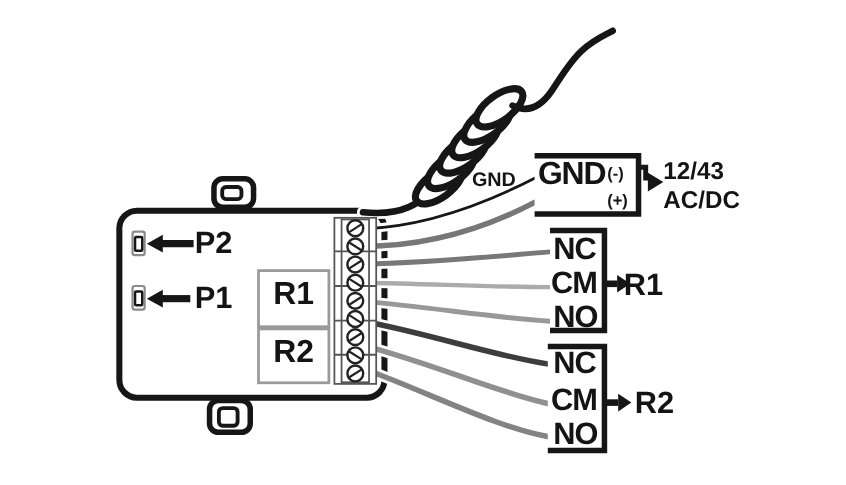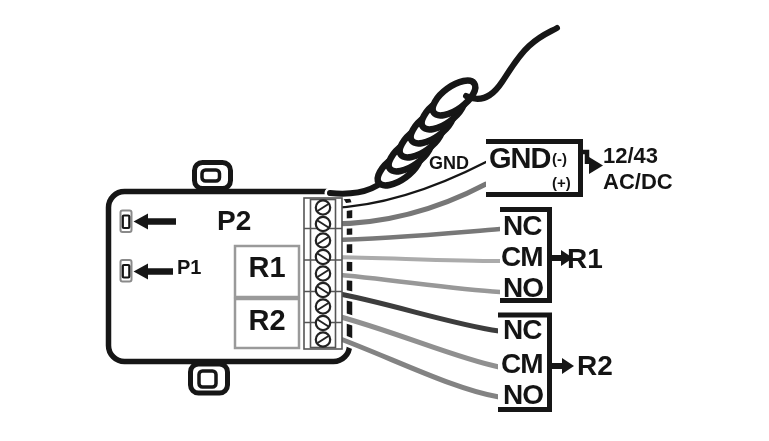--- a/index.html
+++ b/index.html
@@ -1,21 +1,21 @@
 <!DOCTYPE html>
 <html><head>
 <meta charset="utf-8">
 <style>
   html,body{margin:0;padding:0;background:#fff;}
   .stage{position:relative;width:769px;height:441px;background:#fff;overflow:hidden;
          font-family:"Liberation Sans",sans-serif;}
   .stage svg{position:absolute;left:0;top:0;}
   .lbl{position:absolute;font-weight:700;color:#141414;line-height:1;white-space:nowrap;}
-  .lbl-p2{left:177px;top:207px;font-size:28px;margin-left:40px;}
-  .lbl-p1{left:177px;top:257px;font-size:20px;}
+  .lbl-p2{left:177px;top:207px;font-size:28px;}
+  .lbl-p1{left:177px;top:257px;font-size:28px;}
   .lbl-chip-r1{left:235px;top:253px;width:64px;text-align:center;font-size:29px;}
   .lbl-chip-r2{left:235px;top:306px;width:64px;text-align:center;font-size:29px;}
   .lbl-antenna{left:470px;top:103px;font-size:30px;letter-spacing:.5px;}
   .lbl-gndwire{left:429px;top:154px;font-size:18px;}
   .lbl-pwr-gnd{left:489px;top:144px;font-size:29px;letter-spacing:-1px;}
   .lbl-pwr-vdd{left:489px;top:168px;font-size:29px;letter-spacing:-1px;}
   .lbl-pol-neg{left:552px;top:151px;font-size:15px;}
   .lbl-pol-pos{left:552px;top:175px;font-size:15px;}
   .lbl-supply1{left:603px;top:145px;font-size:22px;}
   .lbl-supply2{left:603px;top:171px;font-size:22px;}

